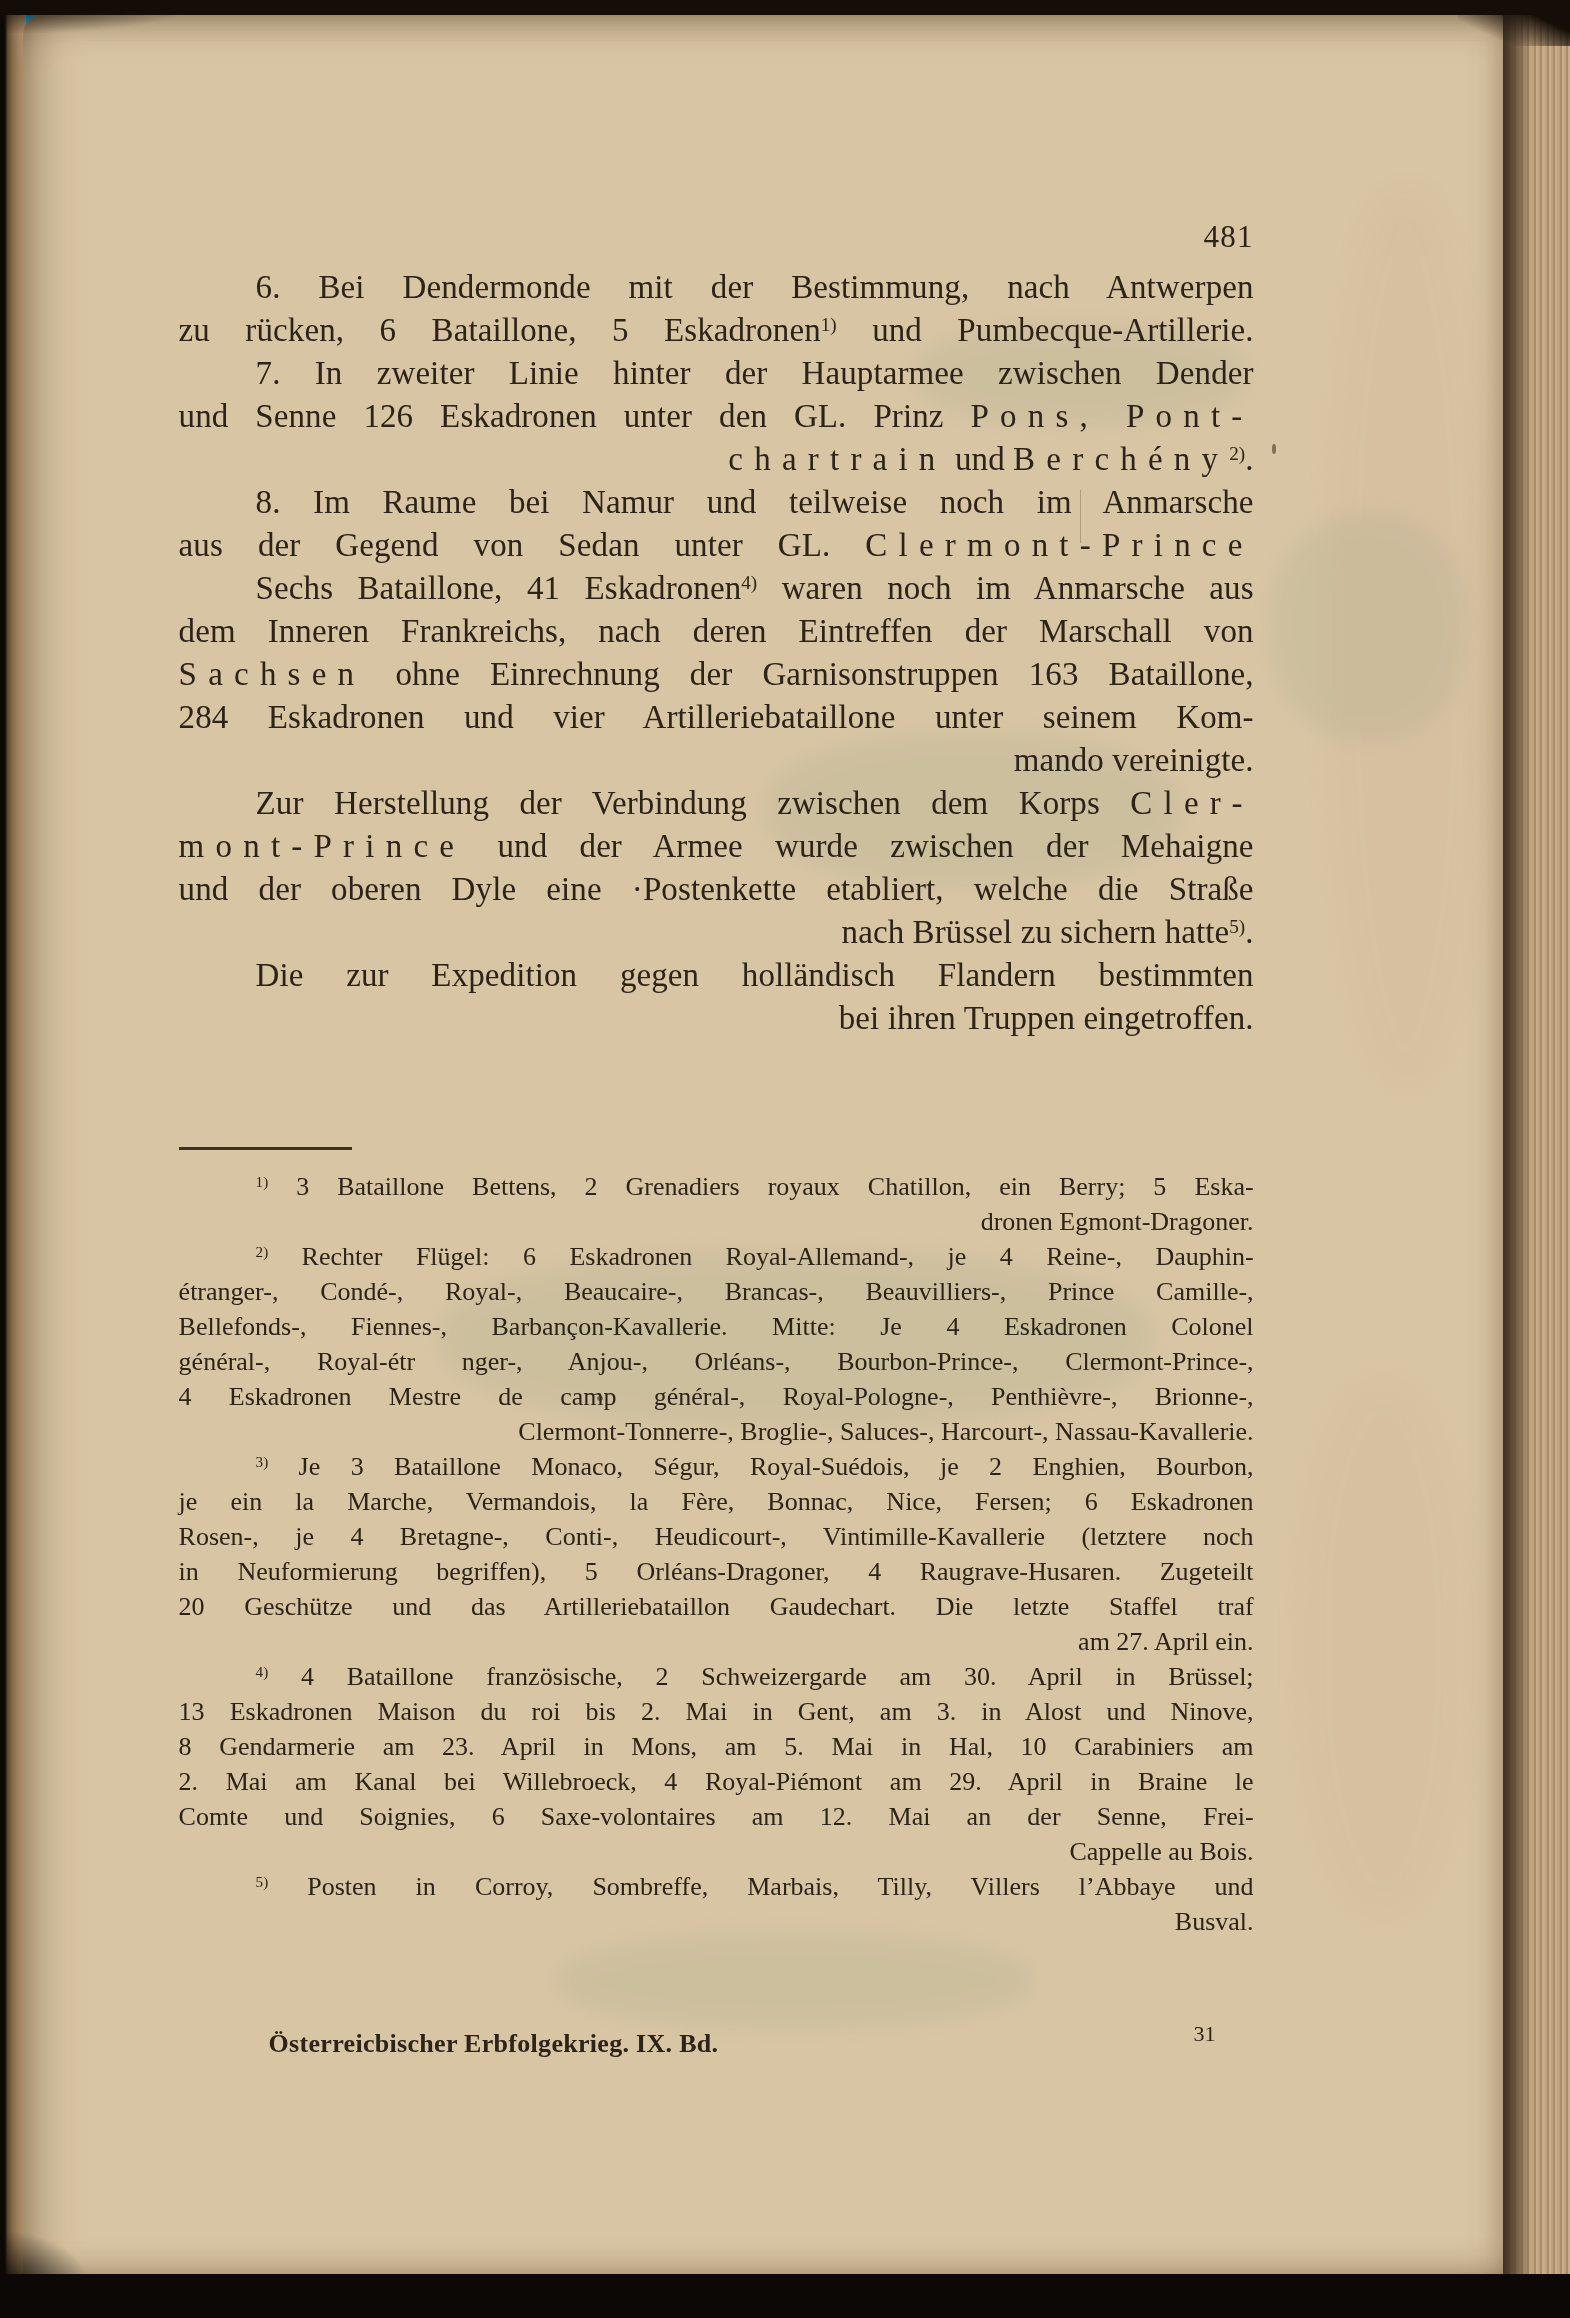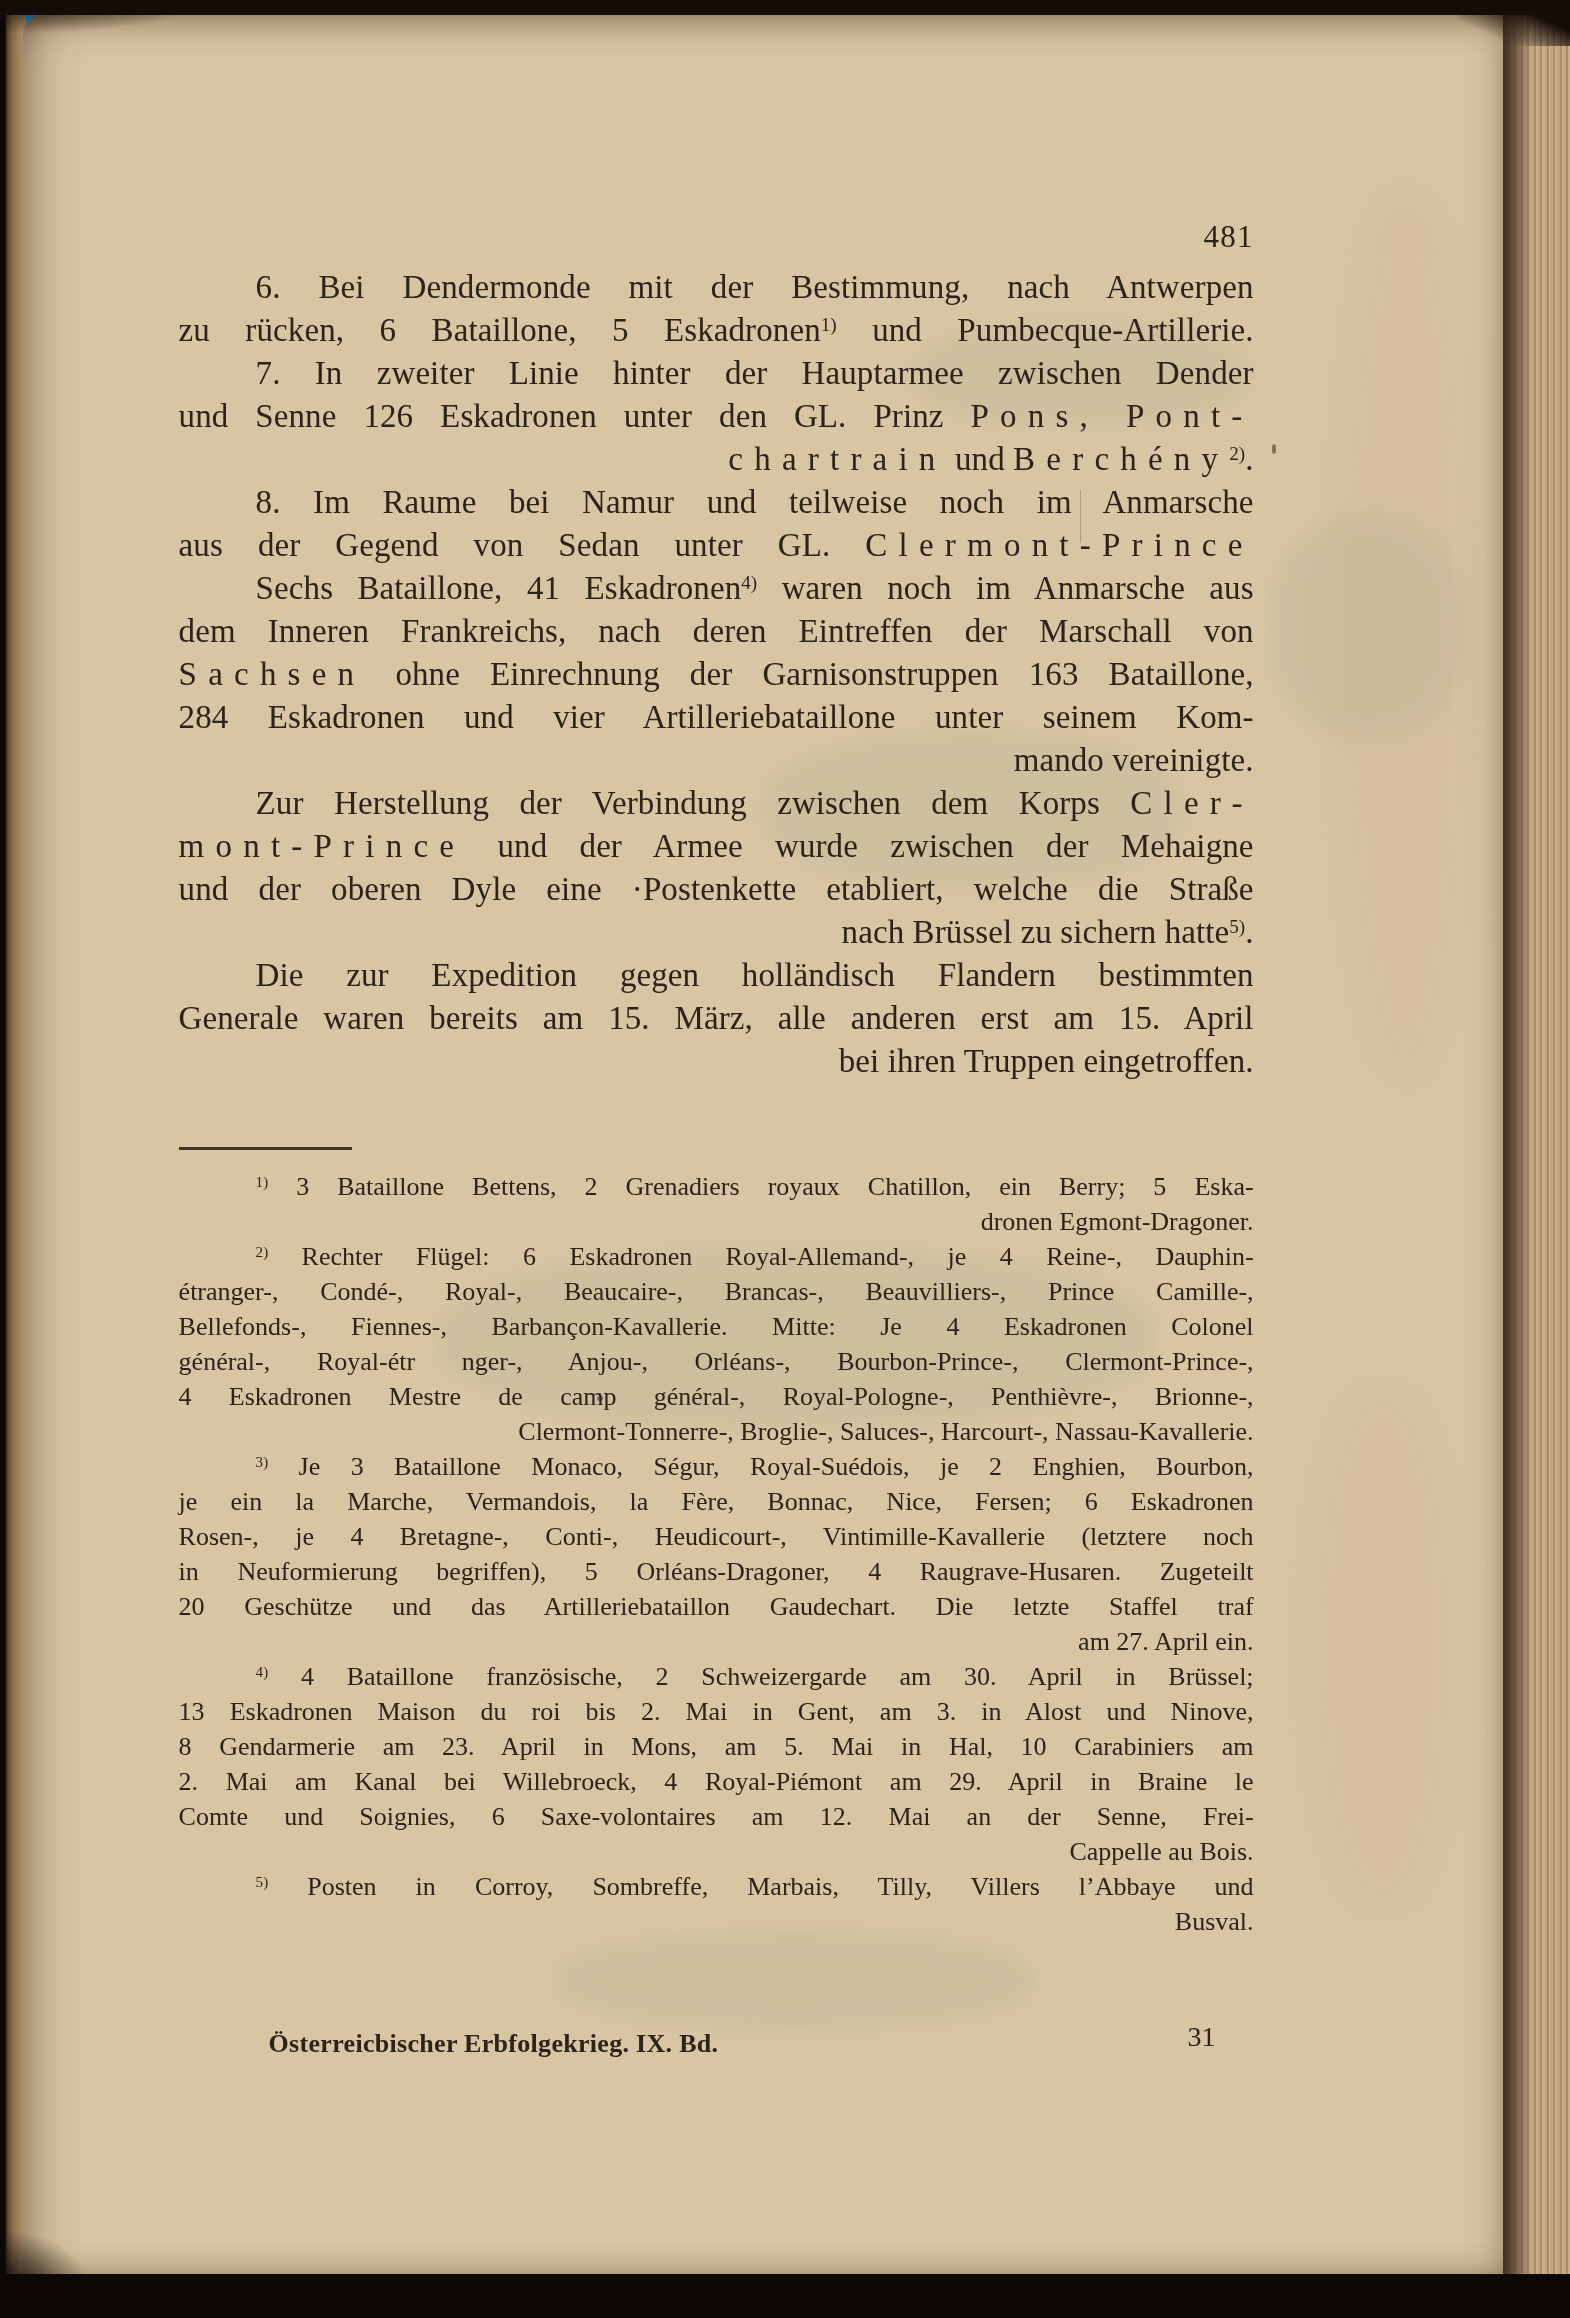--- a/index.html
+++ b/index.html
@@ -52,21 +52,21 @@
   .footnotes{position:absolute;left:156px;top:1154px;width:1075px;
     font-size:26px;line-height:35px;}
   .fn-rule{position:absolute;left:156px;top:1132px;width:173px;height:3px;background:#3c3124;}
   .line{text-align:right;}
   .line.just{text-align:justify;text-align-last:justify;}
   .line.first{text-indent:77px;}
   .sup{font-size:.58em;vertical-align:.52em;line-height:0;letter-spacing:0;}
   .sp{letter-spacing:.34em;}
   .footer{position:absolute;left:156px;top:2014px;width:1075px;font-size:26px;}
   .footer .sig{font-weight:bold;margin-left:90px;letter-spacing:0.3px;}
-  .footer .sheet{position:absolute;right:38px;top:-8.3px;font-size:28px;font-weight:normal;}
+  .footer .sheet{position:absolute;right:38px;top:-8.3px;font-size:22px;font-weight:normal;}
 </style>
 </head>
 <body>
 
 <div class="scan">
   <div class="gutter"></div>
   <div class="fore-edge"></div>
 
   <div class="page">
 
@@ -105,21 +105,20 @@
           <div class="line"><span>mando vereinigte.</span></div>
         </div>
         <div class="paragraph">
           <div class="line just first"><span>Zur Herstellung der Verbindung zwischen dem Korps </span><span class="sp">Cler-</span></div>
           <div class="line just"><span class="sp">mont-Prince</span><span> und der Armee wurde zwischen der Mehaigne</span></div>
           <div class="line just"><span>und der oberen Dyle eine ·Postenkette etabliert, welche die Straße</span></div>
           <div class="line"><span>nach Brüssel zu sichern hatte</span><span class="sup">5)</span><span>.</span></div>
         </div>
         <div class="paragraph">
           <div class="line just first"><span>Die zur Expedition gegen holländisch Flandern bestimmten</span></div>
-          <div class="line just"><span>Generale waren bereits am 15. März, alle anderen erst am 15. April</span></div>
           <div class="line"><span>bei ihren Truppen eingetroffen.</span></div>
         </div>
       </div>
 
     <div class="fn-rule"></div>
 
     <div class="footnotes" id="footnotes">
         <div class="paragraph">
           <div class="line just first"><span class="sup">1)</span><span> 3 Bataillone Bettens, 2 Grenadiers royaux Chatillon, ein Berry; 5 Eska-</span></div>
           <div class="line"><span>dronen Egmont-Dragoner.</span></div>

